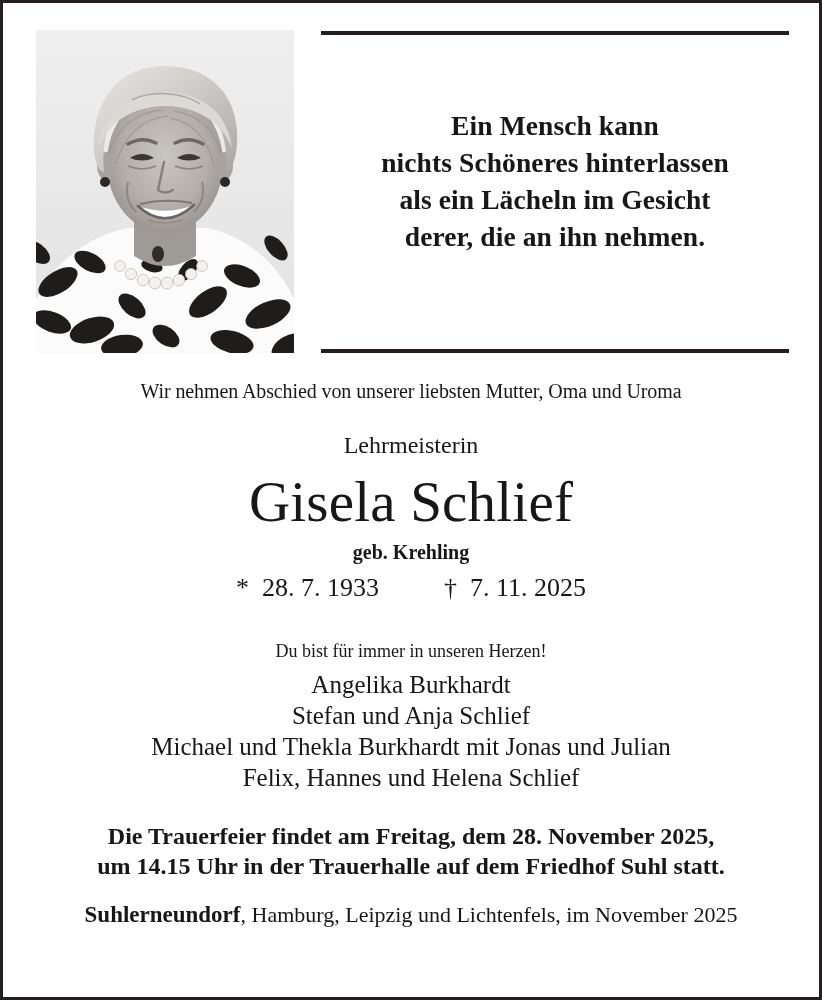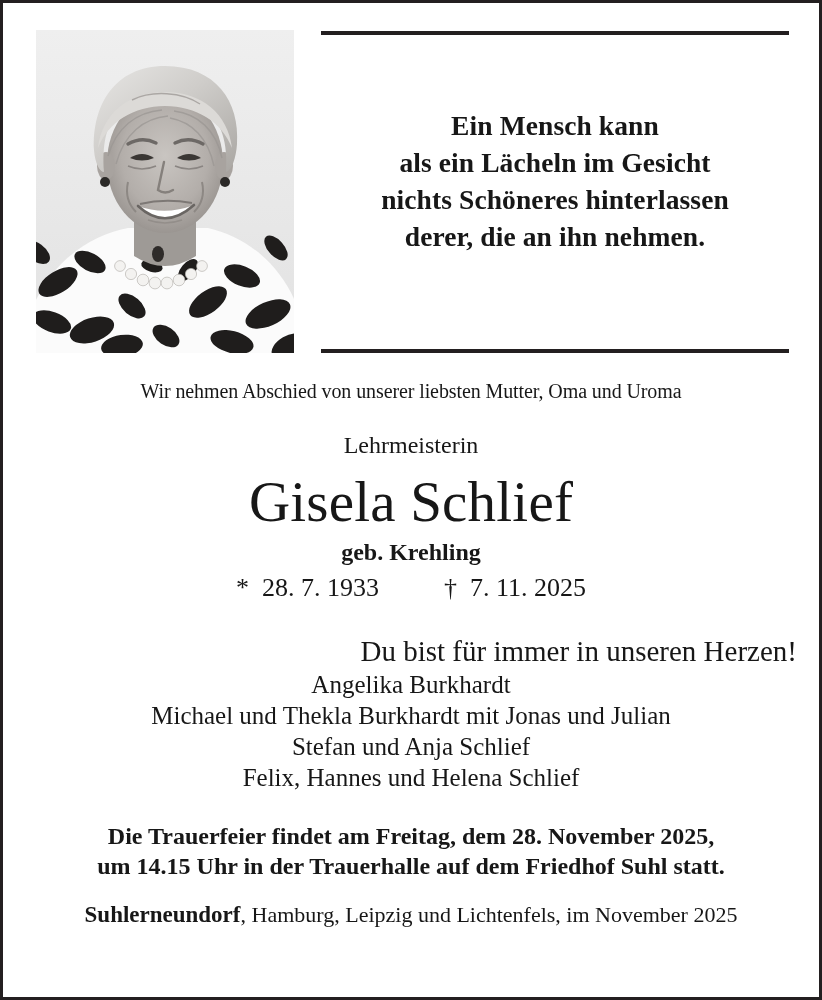--- a/index.html
+++ b/index.html
@@ -93,37 +93,36 @@
 
   .full-name {
     margin-top: 11px;
     font-size: 57px;
     line-height: 63px;
     letter-spacing: 0.2px;
   }
 
   .maiden-name {
     margin-top: 5px;
-    font-size: 24px;
+    font-size: 20px;
     line-height: 28px;
     font-weight: bold;
   }
 
   .dates-line {
     margin-top: 7px;
     font-size: 26px;
     line-height: 30px;
     white-space: pre;
   }
 
   .farewell {
     margin-top: 33px;
-    font-size: 29px;
+    font-size: 18px;
     line-height: 31px;
-    text-align: right;
   }
 
   .survivors {
     margin-top: 2px;
     font-size: 25px;
     line-height: 31px;
     font-weight: normal;
   }
   .survivors .sline { display: block; white-space: nowrap; }
 
@@ -253,22 +252,22 @@
           <path d="M166 152 Q 170 170 158 182" stroke="#8d8884" stroke-width="2" fill="none"></path>
           <path d="M112 190 Q 129 196 146 190" stroke="#938e8a" stroke-width="1.6" fill="none"></path>
         </g>
       </svg>
     </div>
 
     <div class="quote-block">
       <div class="rule rule-top"></div>
       <div class="quote-text">
         <span class="qline">Ein Mensch kann</span>
+        <span class="qline">nichts Schöneres hinterlassen</span>
         <span class="qline">als ein Lächeln im Gesicht</span>
-        <span class="qline">nichts Schöneres hinterlassen</span>
         <span class="qline">derer, die an ihn nehmen.</span>
       </div>
       <div class="rule rule-bottom"></div>
     </div>
   </div>
 
   <div class="body-zone">
 
     <div class="intro-line">Wir nehmen Abschied von unserer liebsten Mutter, Oma und Uroma</div>
 
@@ -277,22 +276,22 @@
     <div class="full-name">Gisela Schlief</div>
 
     <div class="maiden-name">geb. Krehling</div>
 
     <div class="dates-line">*  28. 7. 1933          †  7. 11. 2025</div>
 
     <div class="farewell">Du bist für immer in unseren Herzen!</div>
 
     <div class="survivors">
       <span class="sline">Angelika Burkhardt</span>
+      <span class="sline">Stefan und Anja Schlief</span>
       <span class="sline">Michael und Thekla Burkhardt mit Jonas und Julian</span>
-      <span class="sline">Stefan und Anja Schlief</span>
       <span class="sline">Felix, Hannes und Helena Schlief</span>
     </div>
 
     <div class="ceremony">
       <span class="cline">Die Trauerfeier findet am Freitag, dem 28. November 2025,</span>
       <span class="cline">um 14.15 Uhr in der Trauerhalle auf dem Friedhof Suhl statt.</span>
     </div>
 
     <div class="places">
       <span class="home-town">Suhlerneundorf</span><span>, Hamburg, Leipzig und Lichtenfels, im November 2025</span>

